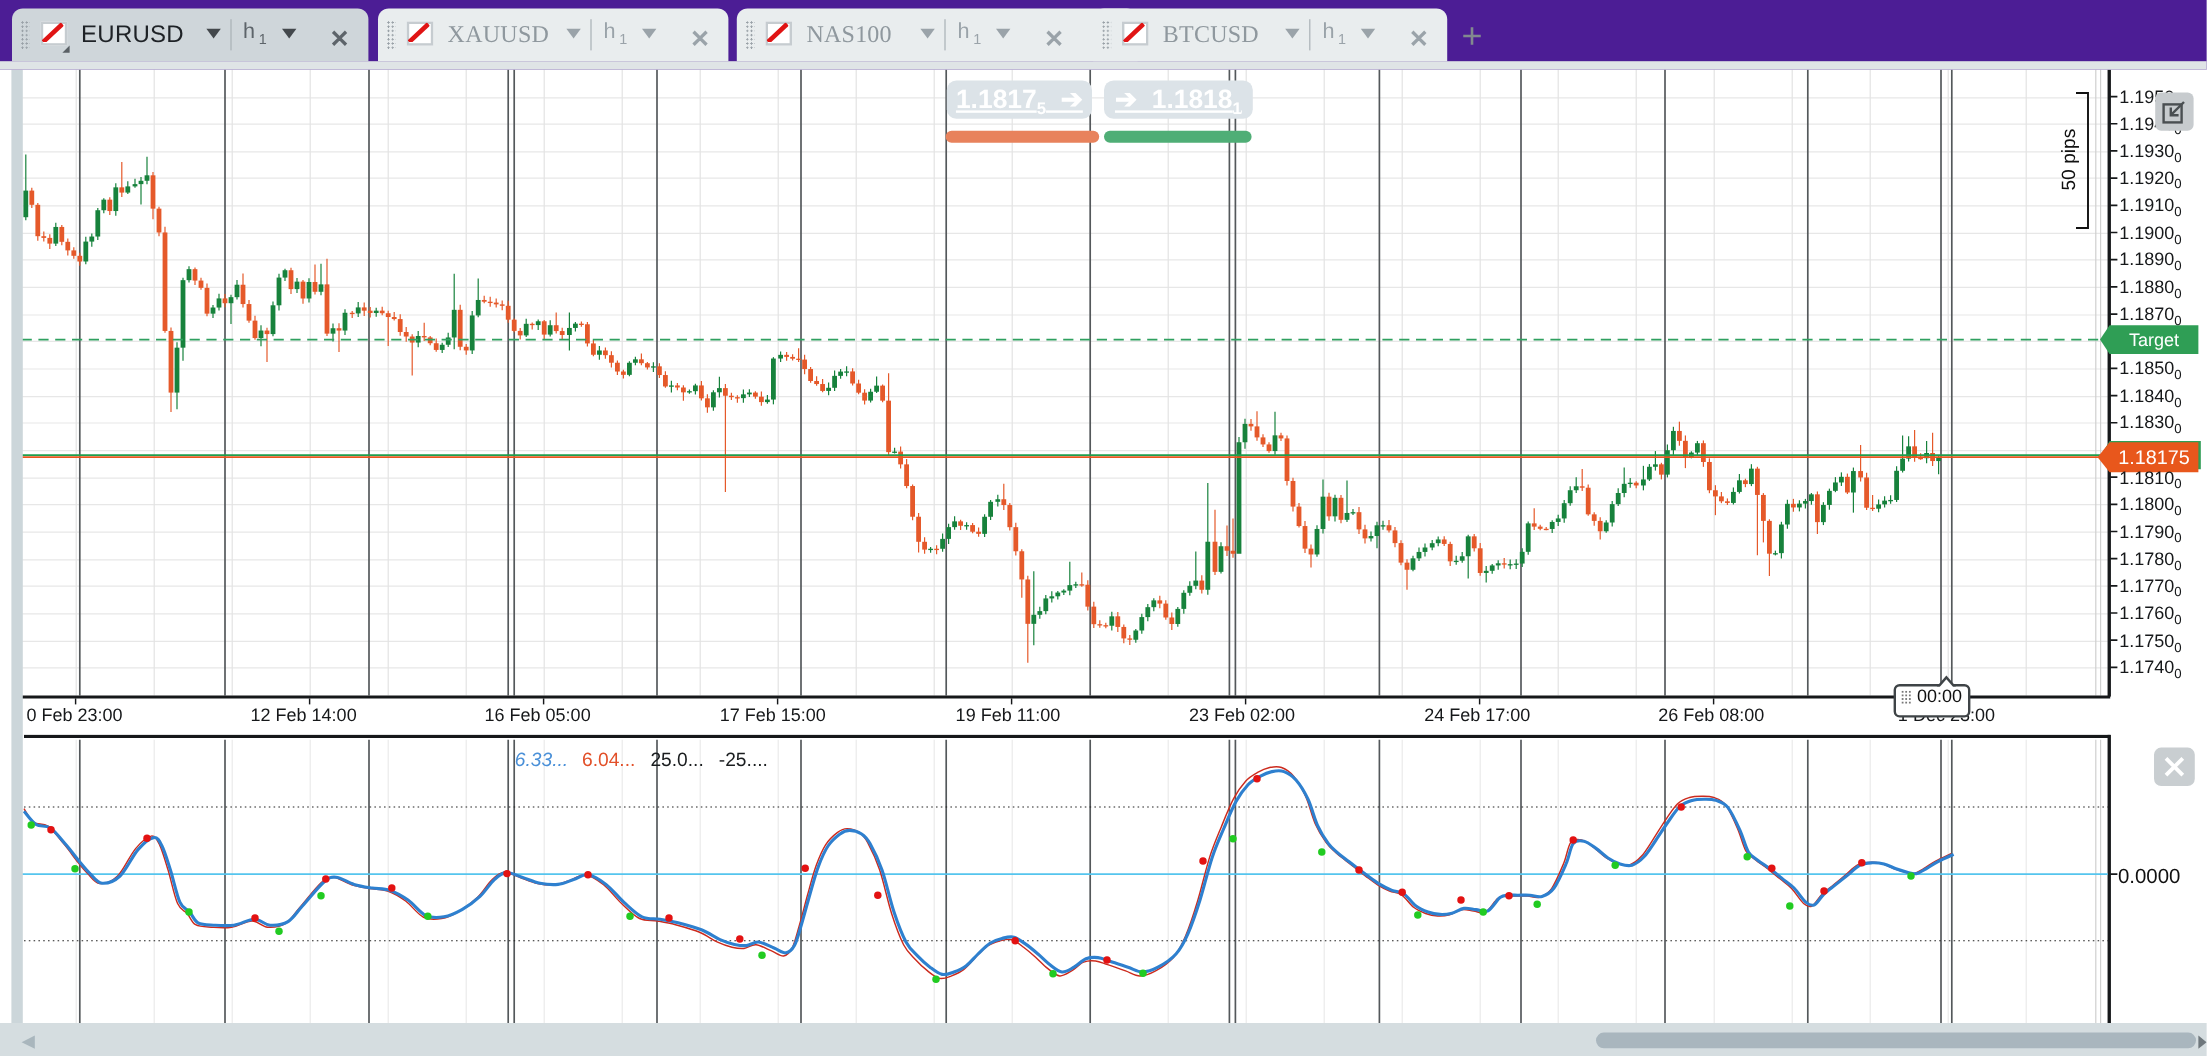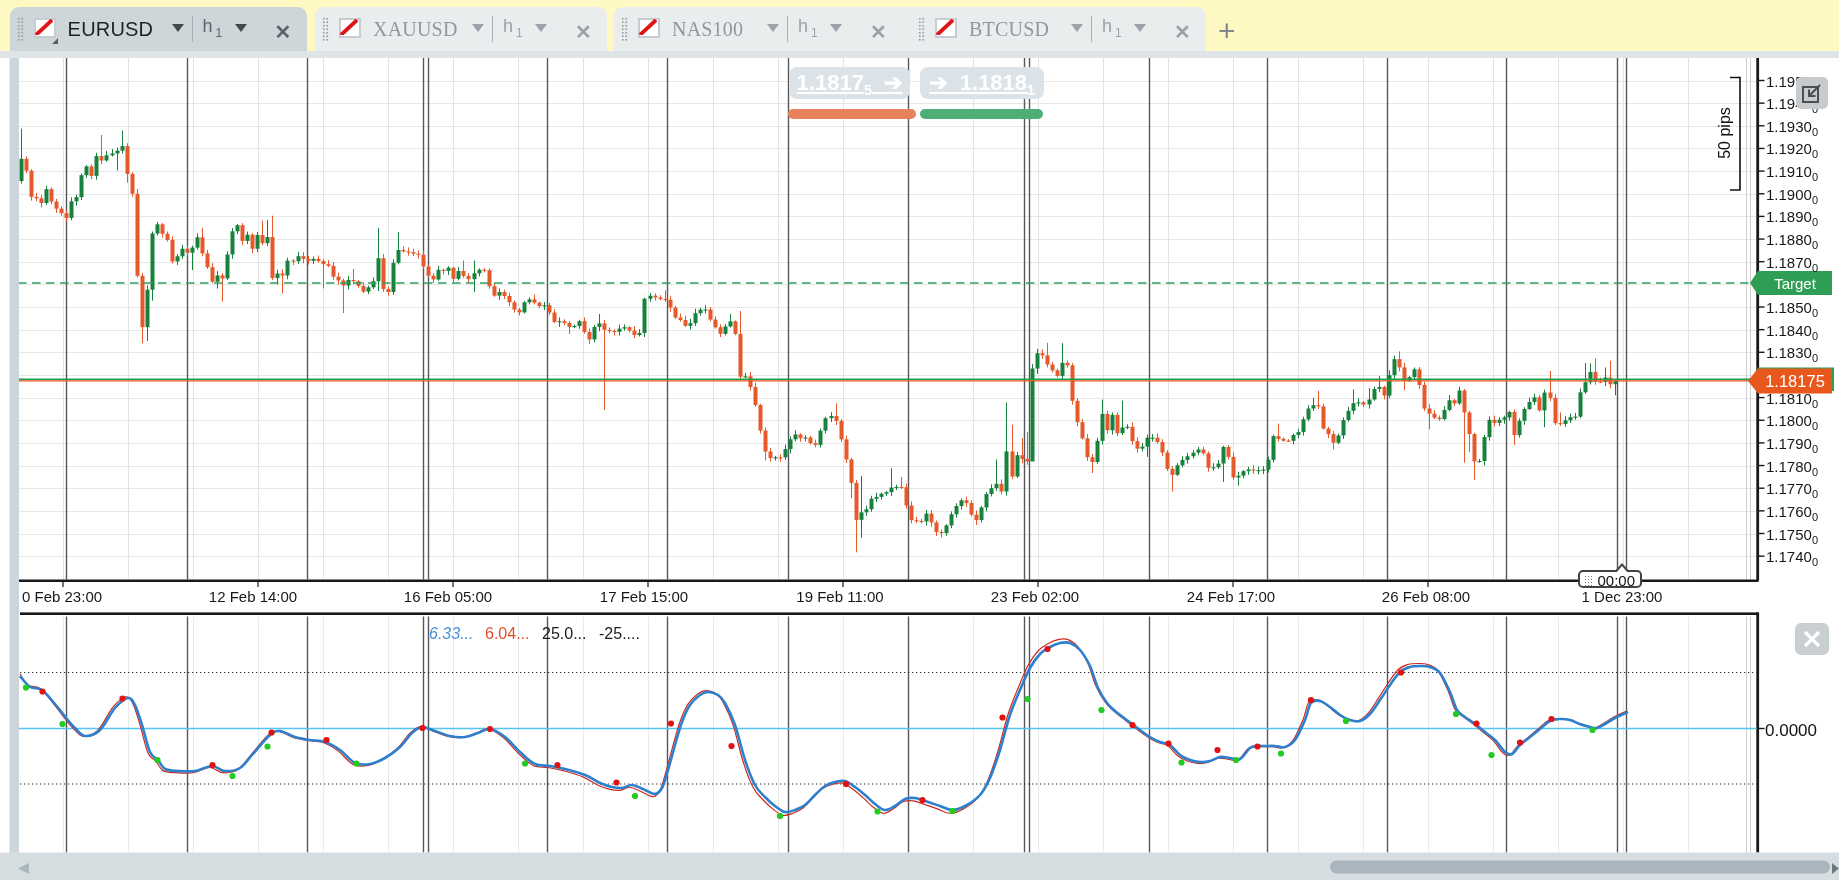--- a/index.html
+++ b/index.html
@@ -3,21 +3,21 @@
 <meta charset="utf-8">
 <style>
   * { margin:0; padding:0; box-sizing:border-box; }
   html,body { width:1839px; height:880px; overflow:hidden; background:#fff;
     font-family:"Liberation Sans", sans-serif; }
   #root { position:relative; width:1839px; height:880px; }
   svg { position:absolute; left:0; top:0; }
   .abs { position:absolute; }
 
   
-  #tabbar { position:absolute; left:0; top:0; width:1839px; height:58px; background:#fef9c3; z-index:5; }
+  #tabbar { position:absolute; left:0; top:0; width:1839px; height:58px; background:#4c1d95; z-index:5; }
   .tab { position:absolute; top:7px; height:44px; border-radius:9px 9px 0 0; }
   .tab.active { background:#cfd6da; }
   .tab.inactive { background:#e9edee; }
   .tab .dots { position:absolute; left:7px; top:10px; width:8px; height:24px;
      background-image:radial-gradient(circle, #99a1a7 34%, transparent 40%);
      background-size:3.5px 3.5px; }
   .tab .icon { position:absolute; left:24px; top:11px; width:22px; height:20px; background:#fff; border:2px solid #c6ccd0; }
   .tab .icon .diag { position:absolute; left:-1px; top:-1px; width:18px; height:16px; }
   .tab .corner { position:absolute; left:42px; top:31px; width:0; height:0; border-left:6px solid transparent; border-bottom:6px solid #5a6065; }
   .tab .sym { position:absolute; left:58px; top:11px; font-size:20px; color:#1e2226; letter-spacing:0.2px;}
@@ -42,21 +42,21 @@
      color:#fff; font-size:22px; font-weight:bold; text-align:center; line-height:32px;text-decoration:underline; }
   .qbtn sub { font-size:14px; }
   .qbar { position:absolute; top:109px; height:10px; border-radius:5px; }
 
   #hdr { position:absolute; left:29px; top:624px; font-size:17px; color:#3f4449; }
   .hv { position:absolute; top:625px; font-size:16px; }
   .hv.b { color:#4a90d8;font-style:italic; } .hv.r { color:#e25029; } .hv.k { color:#1a1d1f; }
 
   #zerolab { position:absolute; left:1765px; top:721px; font-size:17px; color:#111; }
 
-  #tooltip { position:absolute; left:1578px; top:570px; width:64px; height:18px; background:#fff;
+  #tooltip { position:absolute; left:1578px; top:570px; width:64px; height:28px; background:#fff;
      border:2px solid #3f4447; border-radius:5px; font-size:15px; color:#111; text-align:right;
      line-height:17px; padding-right:5px; z-index:4;}
   #tooltip .notch { position:absolute; left:34px; top:-9px; width:0; height:0;
      border-left:8px solid transparent; border-right:8px solid transparent; border-bottom:9px solid #3f4447;}
   #tooltip .notch2 { position:absolute; left:36px; top:-6px; width:0; height:0;
      border-left:6px solid transparent; border-right:6px solid transparent; border-bottom:7px solid #fff;}
   #tooltip .grip { position:absolute; left:4px; top:3px; width:9px; height:12px;
      background-image:radial-gradient(circle, #777 40%, transparent 46%); background-size:3px 3px; }
 
   #pips { position:absolute; left:1695px; top:124px; width:60px; height:18px; font-size:16px; color:#111;

